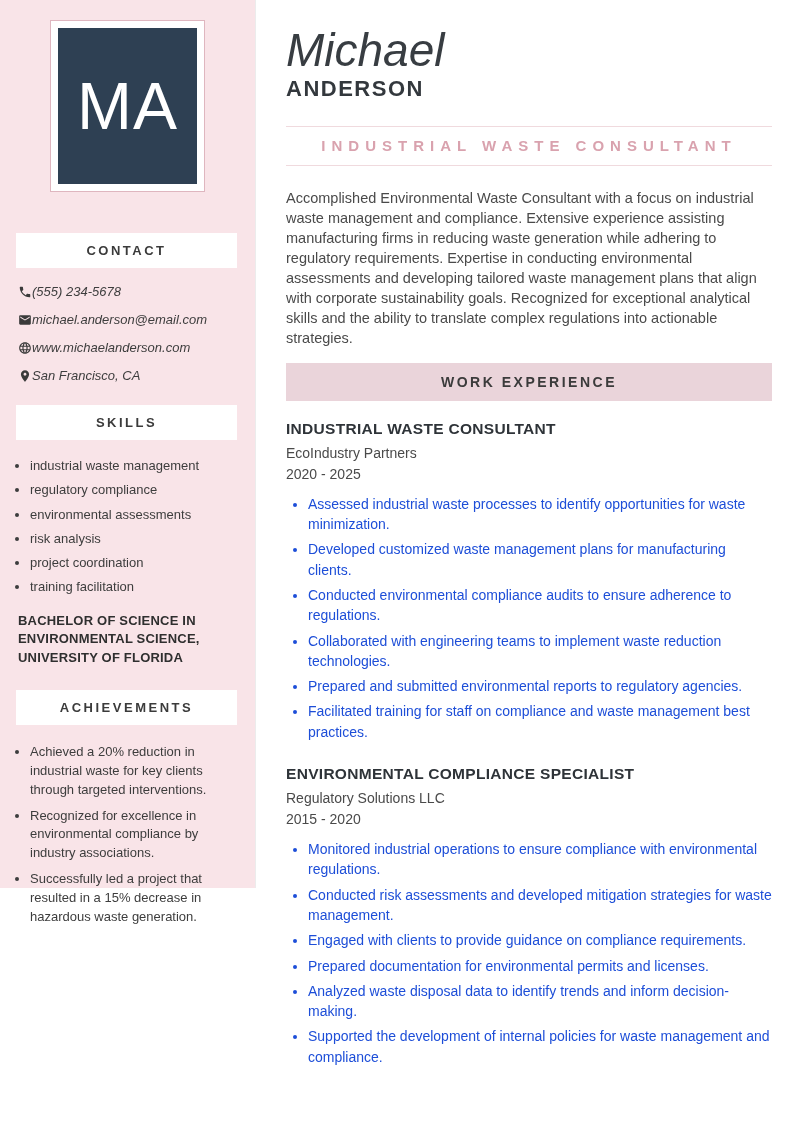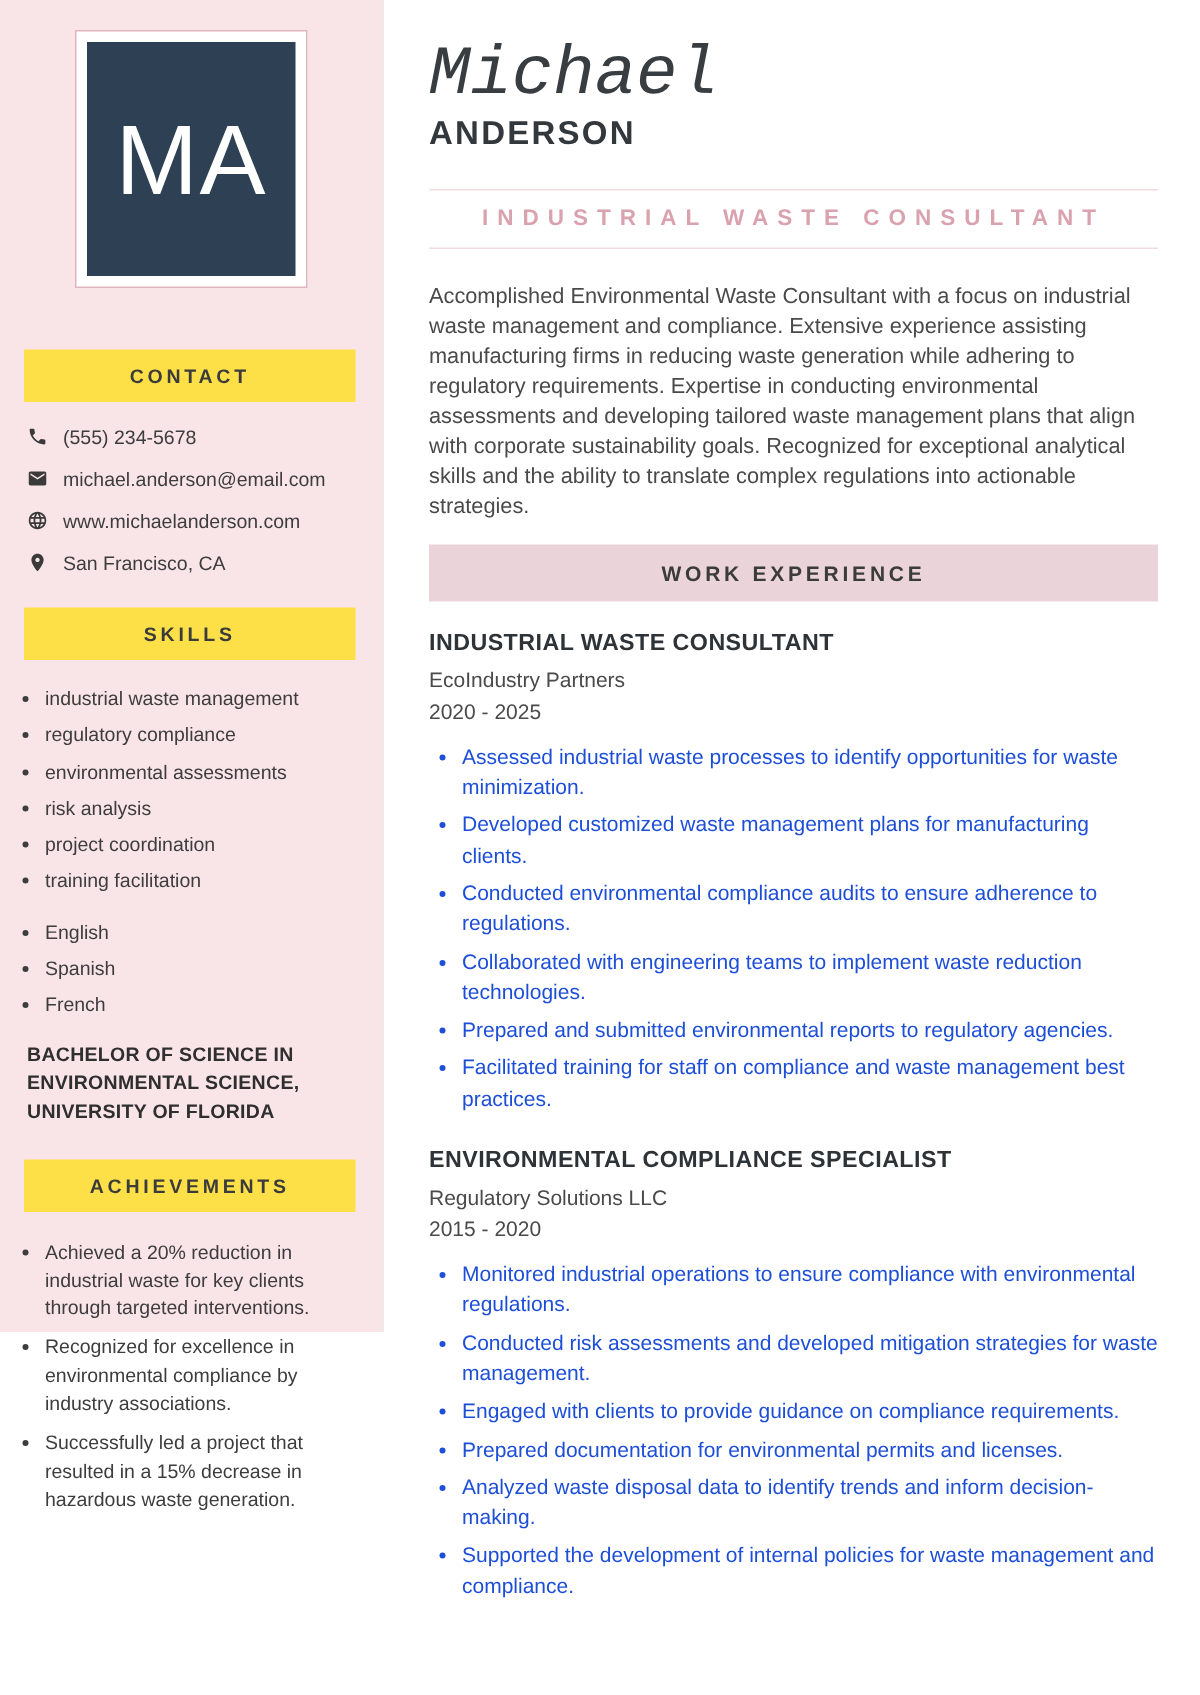--- a/index.html
+++ b/index.html
@@ -33,38 +33,38 @@
   .avatar-box {
     width: 100%; height: 100%;
     background: #2e4053;
     display: flex; align-items: center; justify-content: center;
   }
   .avatar-box span {
     color: #ffffff; font-size: 66px; line-height: 1; letter-spacing: 1px;
   }
   .side-header {
     margin: 0 18px 0 16px;
-    background: #fde047;
+    background: #ffffff;
     text-align: center;
     padding: 10px 0;
     font-weight: bold;
     font-size: 13px;
     letter-spacing: 2.5px;
     color: #3b3b3b;
   }
   .side-header.spaced { margin-top: 22px; }
   .contact-list {
     list-style: none;
     margin: 16px 0 0;
     padding: 0 10px 0 18px;
   }
   .contact-row {
-    display: flex; align-items: flex-start; gap: 10px;
+    display: flex; align-items: flex-end; 
     margin-bottom: 13px;
-    font-size: 13px; color: #3d3d3d;
+    font-size: 13px; color: #3d3d3d; font-style: italic;
   }
   .contact-row svg { flex: 0 0 auto; display: block; }
   .side-list {
     margin: 18px 0 0;
     padding-left: 30px;
     font-size: 13px;
     color: #3d3d3d;
   }
   .side-list li { margin-bottom: 8px; line-height: 1.25; }
   .side-list.achievements { padding-right: 14px; margin-top: 18px; }
@@ -79,21 +79,21 @@
   }
 
   
   .main {
     position: absolute; left: 257px; top: 0;
     width: 543px; height: 1130px;
     padding: 26px 28px 0 29px;
     background: #ffffff;
   }
   .first-name {
-    font-family: Liberation Mono, monospace;
+    font-family: Liberation Sans, sans-serif;
     font-style: italic;
     font-size: 46px;
     line-height: 1.05;
     color: #383d42;
   }
   .last-name {
     font-size: 22px;
     font-weight: bold;
     letter-spacing: 1.5px;
     color: #33383d;
@@ -201,25 +201,20 @@
     </div>
     <ul class="side-list">
         <li>industrial waste management</li>
         <li>regulatory compliance</li>
         <li>environmental assessments</li>
         <li>risk analysis</li>
         <li>project coordination</li>
         <li>training facilitation</li>
       </ul>
 
-    <ul class="side-list">
-        <li>English</li>
-        <li>Spanish</li>
-        <li>French</li>
-      </ul>
 
     <div class="edu-text">BACHELOR OF SCIENCE IN ENVIRONMENTAL SCIENCE, UNIVERSITY OF FLORIDA</div>
 
     <div class="side-header spaced">
       <span>ACHIEVEMENTS</span>
     </div>
     <ul class="side-list achievements">
         <li>Achieved a 20% reduction in industrial waste for key clients through targeted interventions.</li>
         <li>Recognized for excellence in environmental compliance by industry associations.</li>
         <li>Successfully led a project that resulted in a 15% decrease in hazardous waste generation.</li>

